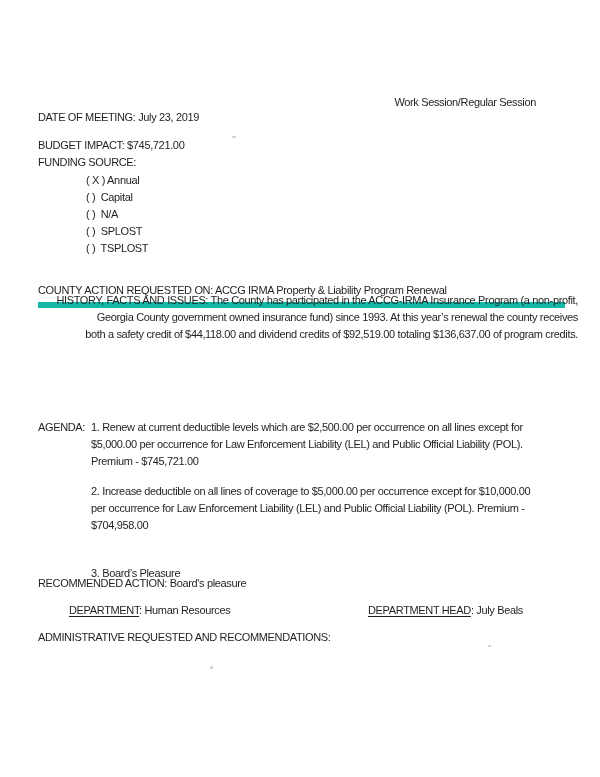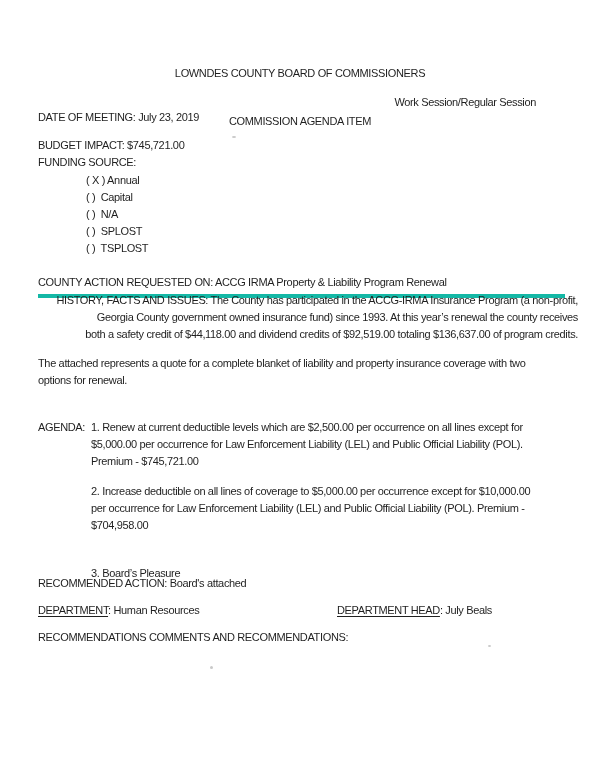--- a/index.html
+++ b/index.html
@@ -19,50 +19,46 @@
     position:absolute;top:33px;left:0;width:600px;
     text-align:center;line-height:16px;white-space:pre-wrap;
   }
   .subject{top:76px;}
   .session{left:auto;right:64px;top:94px;text-align:center;}
   .date{top:109px;}
   .budget{top:137px;}
   .funding-label{top:154px;}
   .funding-list{top:172px;margin-left:48px;}
   .county-action{
-    top:274px;width:527px;
+    top:282px;width:527px;
     padding-bottom:3px;
-    border-bottom:4px solid #14b8a6;
+    border-bottom:6px solid #14b8a6;
   }
   .history{top:292px;width:540px;text-align:right;}
   .attached{top:355px;width:540px;}
   .options-label{top:419px;}
   .opt{left:91px;width:505px;}
   .opt1{top:419px;}
   .opt2{top:483px;}
   .opt3{top:543px;margin-top:22px;}
   .recommended{top:575px;}
   .dept{top:602px;}
   .dept-head{top:602px;left:337px;}
   .admin{top:629px;}
-  .ul{text-decoration:underline;text-underline-offset:2px;}
+  .ul{text-decoration:underline;text-underline-offset:2px;margin-left:31px;}
   .speck{position:absolute;background:#c9c9c9;border-radius:50%;}
   .speck1{left:232px;top:136px;width:4px;height:2px;}
   .speck2{left:210px;top:666px;width:3px;height:3px;}
   .speck3{left:488px;top:645px;width:3px;height:2px;}
 </style>
 </head>
 <body>
 
 <div class="page">
 
-  <div class="center-hdr">
-    <div>LOWNDES COUNTY BOARD OF COMMISSIONERS</div>
-    <div>COMMISSION AGENDA ITEM</div>
-  </div>
 
 
   <div class="abs session">Work Session/Regular Session</div>
 
   <div class="abs date">DATE OF MEETING: July 23, 2019</div>
 
   <div class="abs budget">BUDGET IMPACT: $745,721.00</div>
 
   <div class="abs funding-label">FUNDING SOURCE:</div>
 
@@ -71,40 +67,38 @@
 ( )  N/A
 ( )  SPLOST
 ( )  TSPLOST</div>
 
   <div class="abs county-action">COUNTY ACTION REQUESTED ON: ACCG IRMA Property &amp; Liability Program Renewal</div>
 
   <div class="abs history">HISTORY, FACTS AND ISSUES: The County has participated in the ACCG-IRMA Insurance Program (a non-profit,
 Georgia County government owned insurance fund) since 1993. At this year’s renewal the county receives
 both a safety credit of $44,118.00 and dividend credits of $92,519.00 totaling $136,637.00 of program credits.</div>
 
-  <div class="abs attached">The attached represents a quote for a complete blanket of liability and property insurance coverage with two
-options for renewal.</div>
 
   <div class="abs options-label">AGENDA:</div>
 
   <div class="abs opt opt1">1. Renew at current deductible levels which are $2,500.00 per occurrence on all lines except for
 $5,000.00 per occurrence for Law Enforcement Liability (LEL) and Public Official Liability (POL).
 Premium - $745,721.00</div>
 
   <div class="abs opt opt2">2. Increase deductible on all lines of coverage to $5,000.00 per occurrence except for $10,000.00
 per occurrence for Law Enforcement Liability (LEL) and Public Official Liability (POL). Premium -
 $704,958.00</div>
 
   <div class="abs opt opt3">3. Board’s Pleasure</div>
 
-  <div class="abs recommended">RECOMMENDED ACTION: Board's attached</div>
+  <div class="abs recommended">RECOMMENDED ACTION: Board's pleasure</div>
 
   <div class="abs dept"><span class="ul">DEPARTMENT</span><span>: Human Resources</span></div>
 
   <div class="abs dept-head"><span class="ul">DEPARTMENT HEAD</span><span>: July Beals</span></div>
 
-  <div class="abs admin">RECOMMENDATIONS COMMENTS AND RECOMMENDATIONS:</div>
+  <div class="abs admin">ADMINISTRATIVE REQUESTED AND RECOMMENDATIONS:</div>
 
   <div class="speck speck1"></div>
   <div class="speck speck2"></div>
   <div class="speck speck3"></div>
 
 </div>
 
 </body></html>

